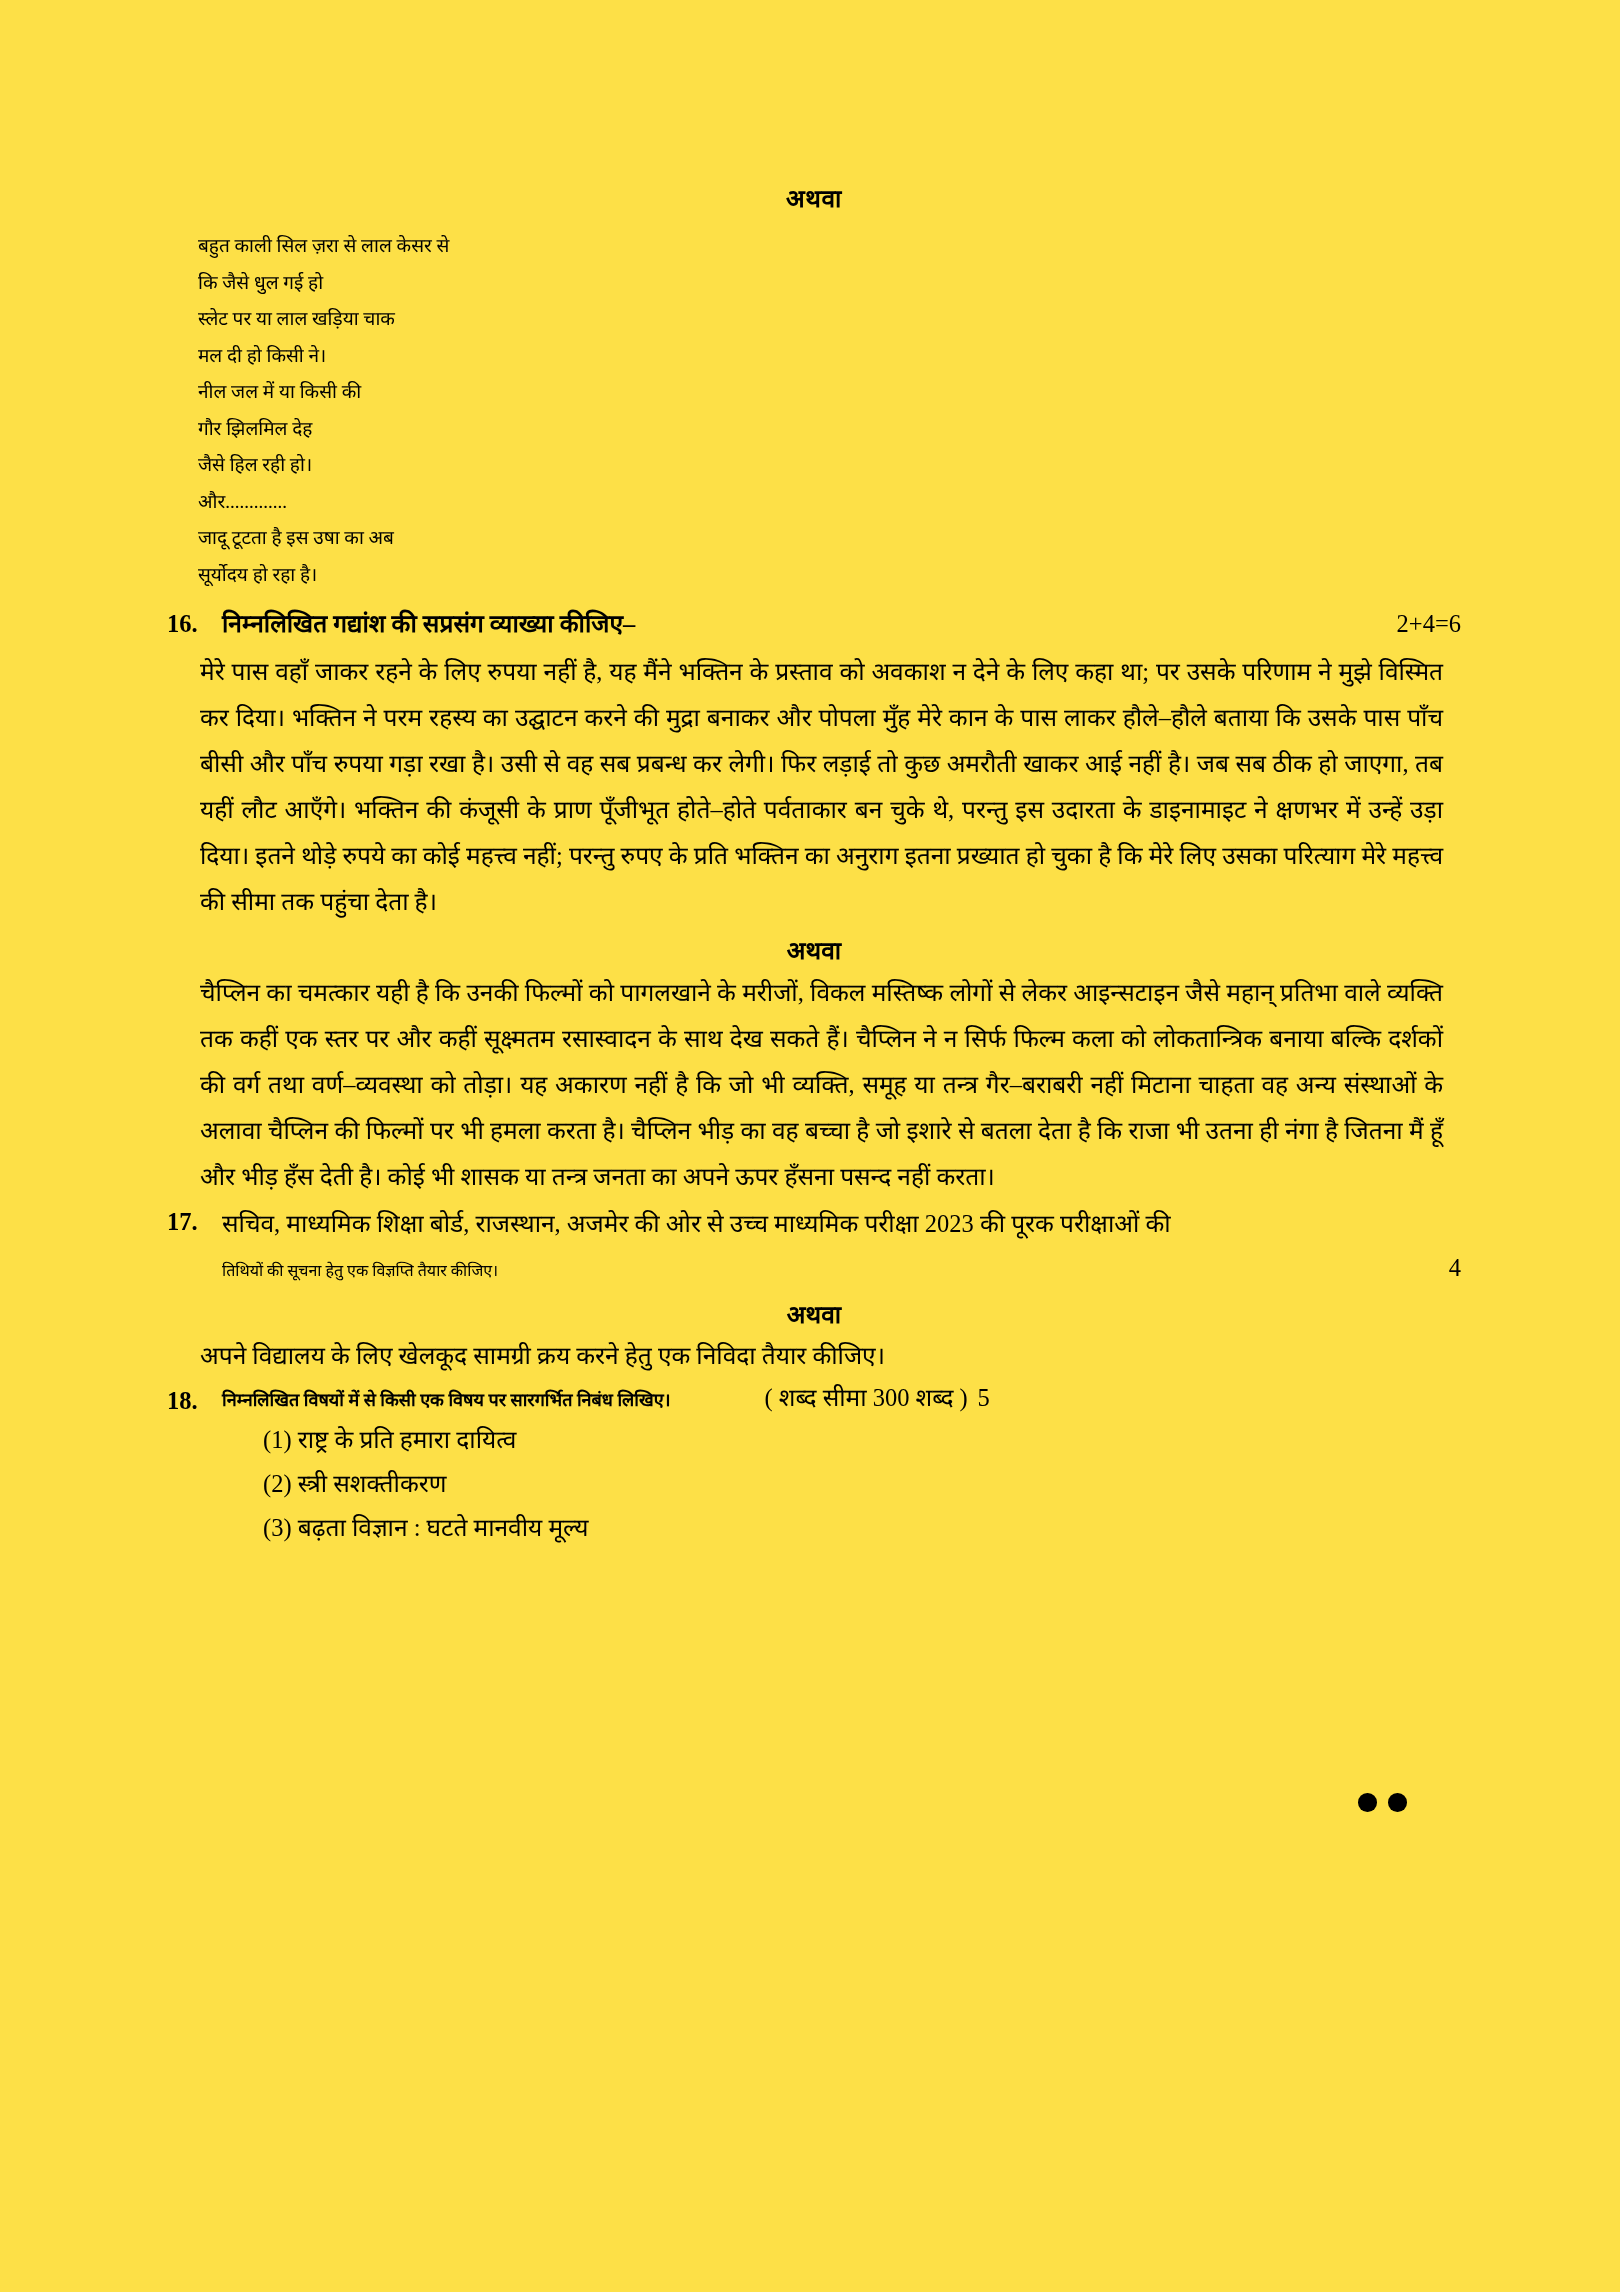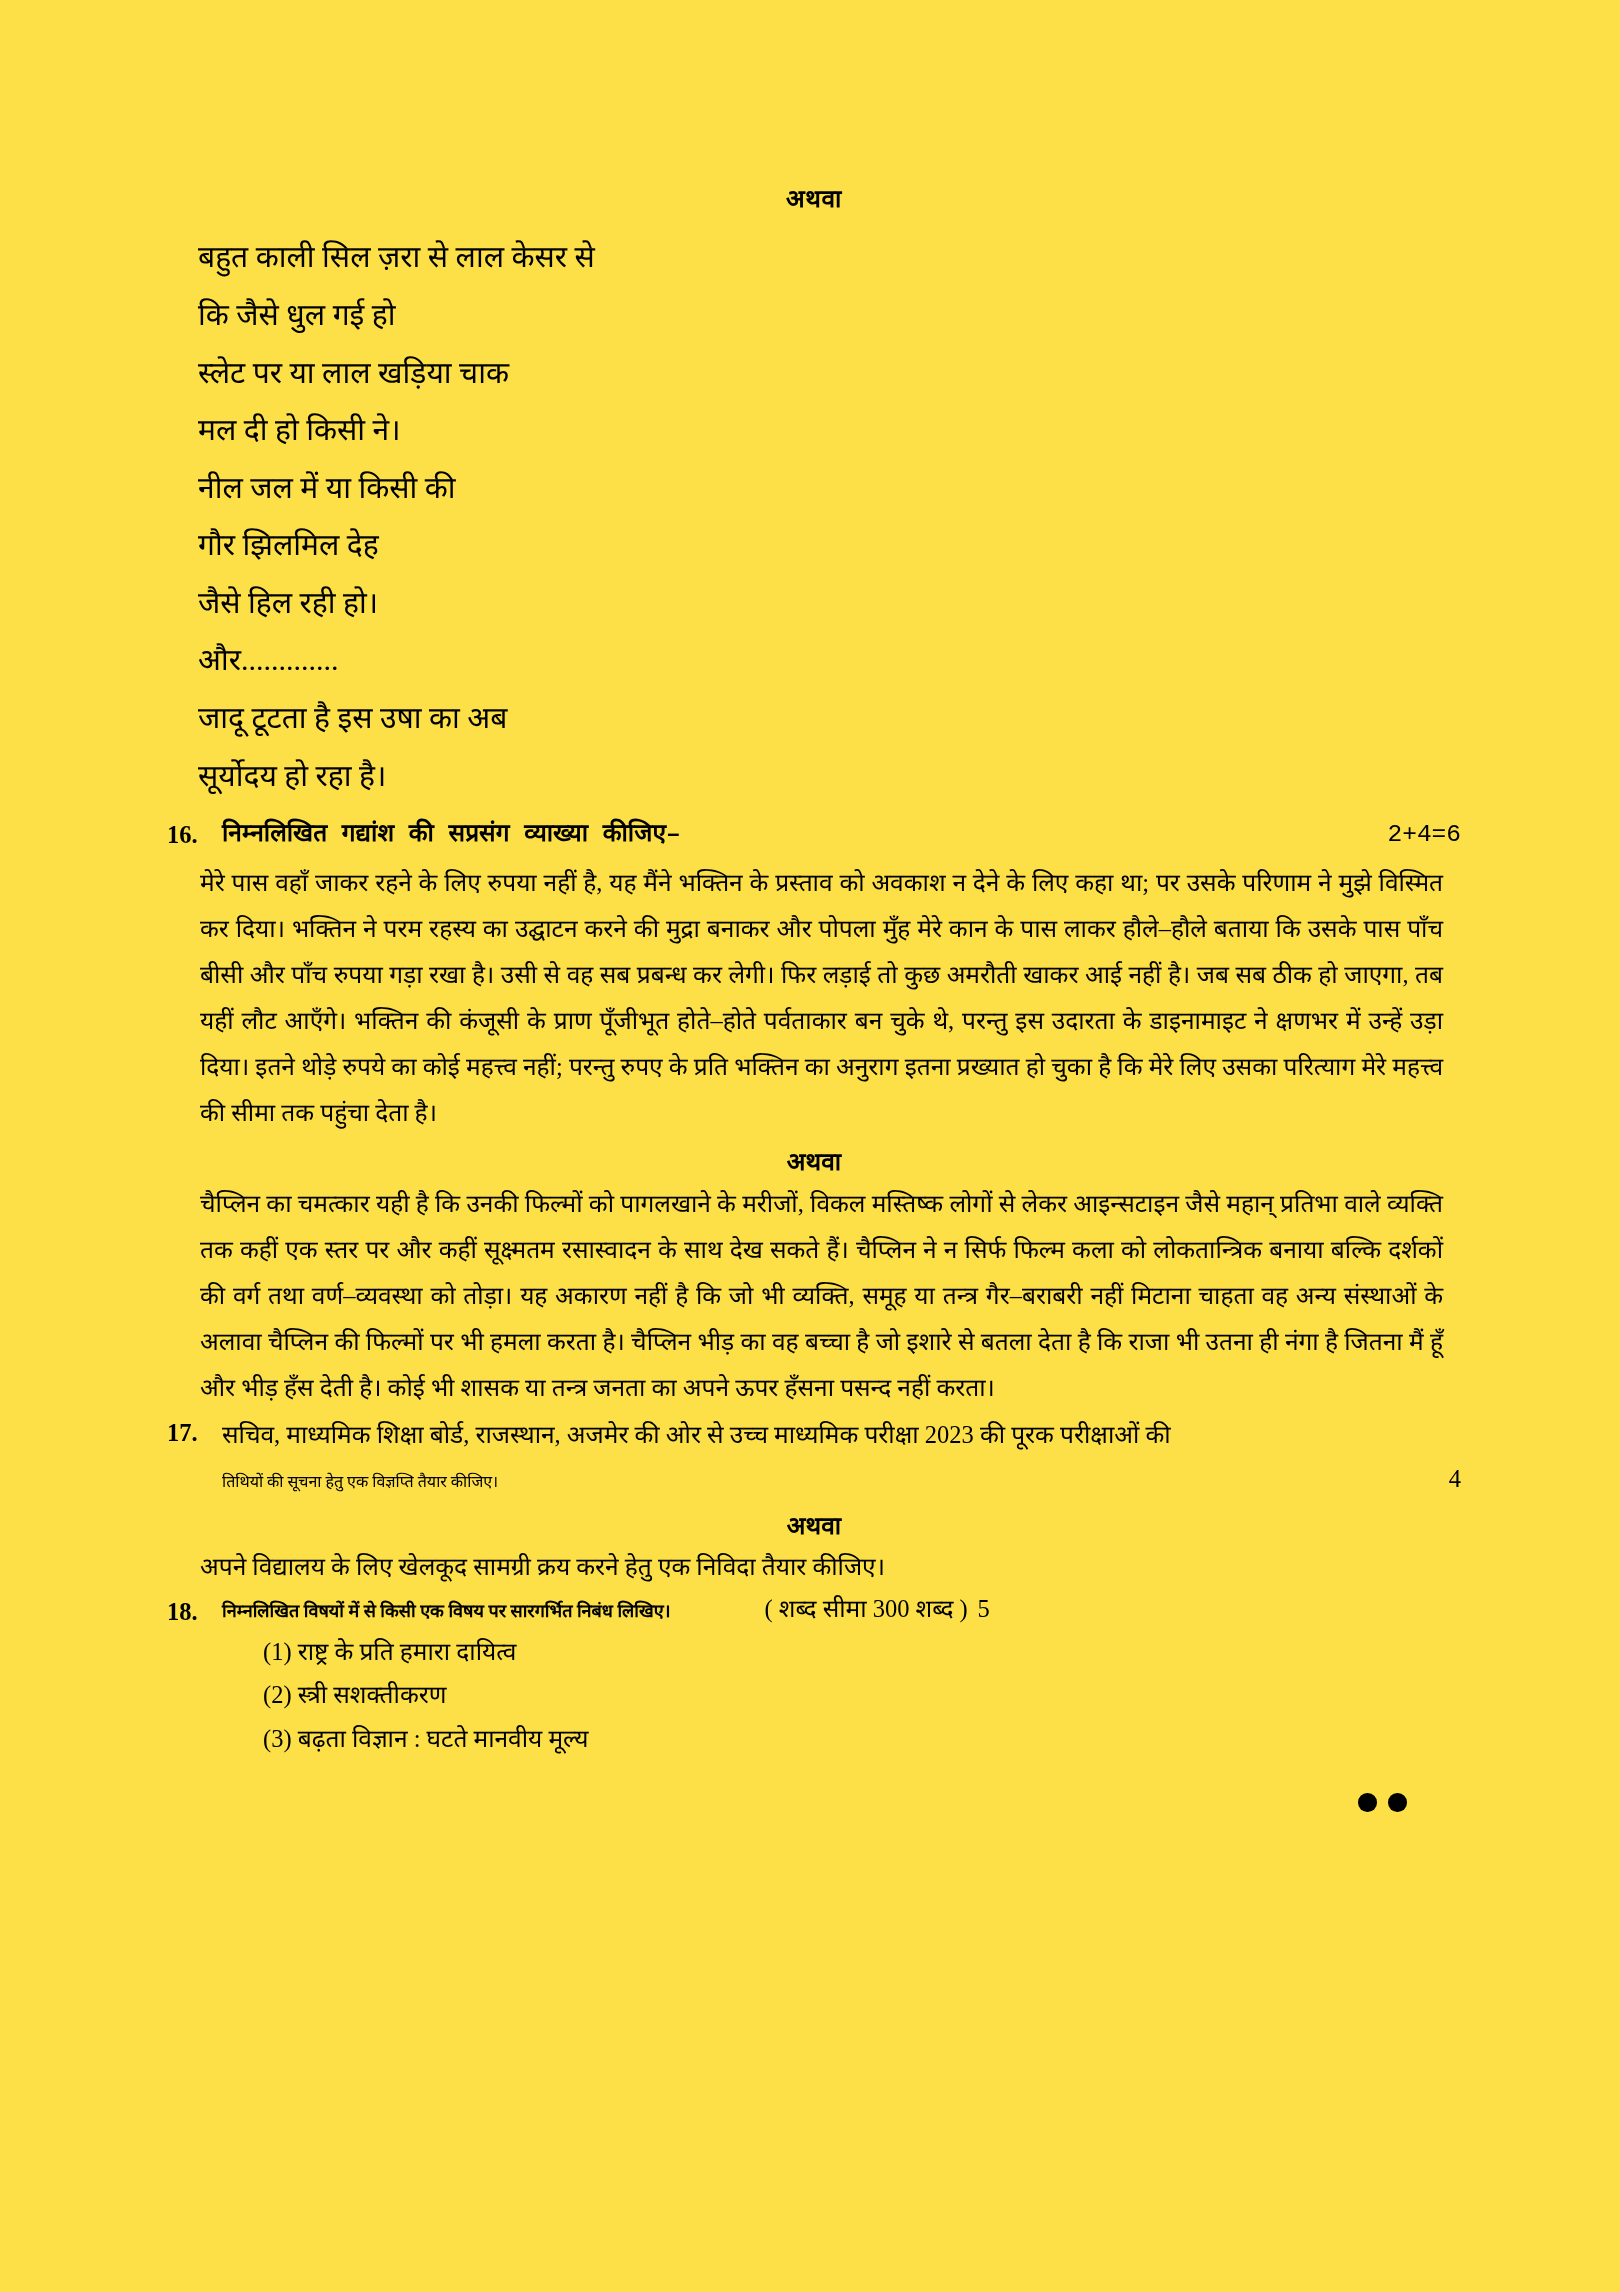--- a/index.html
+++ b/index.html
@@ -41,21 +41,21 @@
     margin: 0 0 5.9px 0;
     line-height: 1.45;
   }
 
   
   .poem {
     margin: 11.8px 0 9.8px 0;
     padding-left: 31px;
   }
   .poem-line {
-    font-size: 30px;
+    font-size: 19px;
     line-height: 1.92;
     white-space: pre;
     margin: 0;
   }
 
   
   .q-row {
     display: flex;
     align-items: flex-start;
     margin-top: 1px;
@@ -69,21 +69,20 @@
   }
   .q-body {
     flex: 1 1 auto;
     min-width: 0;
   }
   .q-head {
     display: flex;
     align-items: baseline;
     justify-content: space-between;
     gap: 19.6px;
-    font-family: Liberation Mono, monospace;
   }
   .q-title {
     font-size: 24.5px;
     font-weight: 700;
     line-height: 1.72;
   }
   .q-marks {
     font-size: 24.5px;
     font-weight: 400;
     white-space: nowrap;

